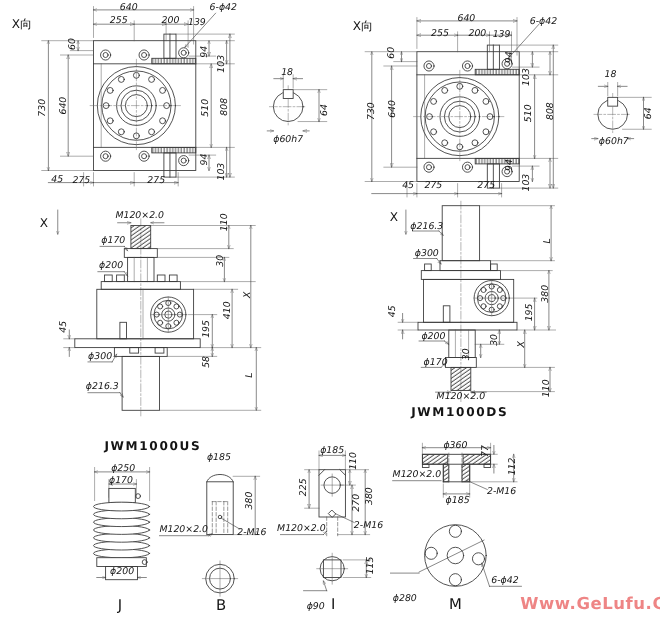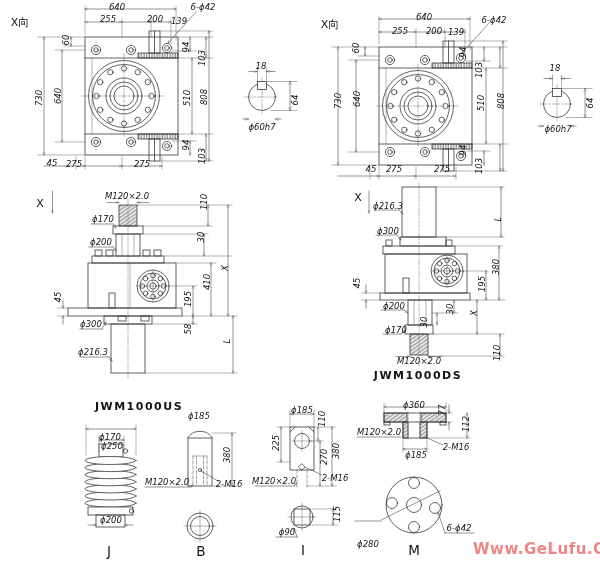--- a/index.html
+++ b/index.html
@@ -480,38 +480,38 @@
       <span class="lbl" style="left: 482px; top: 284px; transform: translate(-50%, -50%) rotate(-90deg);">195</span>
       <span class="lbl" style="left: 357px; top: 283px; transform: translate(-50%, -50%) rotate(-90deg);">45</span>
       <span class="lbl" style="left: 394px; top: 306px; transform: translate(-50%, -50%);">ϕ200</span>
       <span class="lbl" style="left: 450px; top: 309px; transform: translate(-50%, -50%) rotate(-90deg);">30</span>
       <span class="lbl" style="left: 474px; top: 313px; transform: translate(-50%, -50%) rotate(-90deg);">X</span>
       <span class="lbl" style="left: 424px; top: 322px; transform: translate(-50%, -50%) rotate(-90deg);">30</span>
       <span class="lbl" style="left: 396px; top: 330px; transform: translate(-50%, -50%);">ϕ170</span>
       <span class="lbl" style="left: 497px; top: 353px; transform: translate(-50%, -50%) rotate(-90deg);">110</span>
       <span class="lbl" style="left: 419px; top: 361px; transform: translate(-50%, -50%);">M120×2.0</span>
       <span class="lbl name" style="left: 418px; top: 375px; transform: translate(-50%, -50%);">JWM1000DS</span>
-      <span class="lbl" style="left: 112px; top: 426px; transform: translate(-50%, -50%); margin-top: 20px;">ϕ250</span>
+      <span class="lbl" style="left: 112px; top: 426px; transform: translate(-50%, -50%);">ϕ250</span>
       <span class="lbl" style="left: 110px; top: 437px; transform: translate(-50%, -50%);">ϕ170</span>
       <span class="lbl" style="left: 111px; top: 520px; transform: translate(-50%, -50%);">ϕ200</span>
       <span class="lbl letter" style="left: 109px; top: 551px; transform: translate(-50%, -50%);">J</span>
       <span class="lbl" style="left: 199px; top: 416px; transform: translate(-50%, -50%);">ϕ185</span>
       <span class="lbl" style="left: 227px; top: 455px; transform: translate(-50%, -50%) rotate(-90deg);">380</span>
       <span class="lbl" style="left: 167px; top: 482px; transform: translate(-50%, -50%);">M120×2.0</span>
       <span class="lbl" style="left: 229px; top: 484px; transform: translate(-50%, -50%);">2-M16</span>
       <span class="lbl letter" style="left: 201px; top: 551px; transform: translate(-50%, -50%);">B</span>
       <span class="lbl" style="left: 302px; top: 410px; transform: translate(-50%, -50%);">ϕ185</span>
       <span class="lbl" style="left: 322px; top: 419px; transform: translate(-50%, -50%) rotate(-90deg);">110</span>
       <span class="lbl" style="left: 276px; top: 443px; transform: translate(-50%, -50%) rotate(-90deg);">225</span>
       <span class="lbl" style="left: 324px; top: 457px; transform: translate(-50%, -50%) rotate(-90deg);">270</span>
       <span class="lbl" style="left: 336px; top: 451px; transform: translate(-50%, -50%) rotate(-90deg);">380</span>
       <span class="lbl" style="left: 274px; top: 481px; transform: translate(-50%, -50%);">M120×2.0</span>
       <span class="lbl" style="left: 335px; top: 478px; transform: translate(-50%, -50%);">2-M16</span>
       <span class="lbl" style="left: 337px; top: 514px; transform: translate(-50%, -50%) rotate(-90deg);">115</span>
-      <span class="lbl" style="left: 287px; top: 532px; transform: translate(-50%, -50%);">ϕ90</span>
+      <span class="lbl" style="left: 287px; top: 552px; transform: translate(-50%, -50%);">ϕ90</span>
       <span class="lbl letter" style="left: 303px; top: 550px; transform: translate(-50%, -50%);">I</span>
       <span class="lbl" style="left: 414px; top: 405px; transform: translate(-50%, -50%);">ϕ360</span>
       <span class="lbl" style="left: 442px; top: 410px; transform: translate(-50%, -50%) rotate(-90deg);">77</span>
       <span class="lbl" style="left: 466px; top: 424px; transform: translate(-50%, -50%) rotate(-90deg);">112</span>
       <span class="lbl" style="left: 379px; top: 432px; transform: translate(-50%, -50%);">M120×2.0</span>
       <span class="lbl" style="left: 456px; top: 447px; transform: translate(-50%, -50%);">2-M16</span>
       <span class="lbl" style="left: 416px; top: 455px; transform: translate(-50%, -50%);">ϕ185</span>
       <span class="lbl" style="left: 368px; top: 544px; transform: translate(-50%, -50%);">ϕ280</span>
       <span class="lbl" style="left: 459px; top: 528px; transform: translate(-50%, -50%);">6-ϕ42</span>
       <span class="lbl letter" style="left: 414px; top: 550px; transform: translate(-50%, -50%);">M</span>

